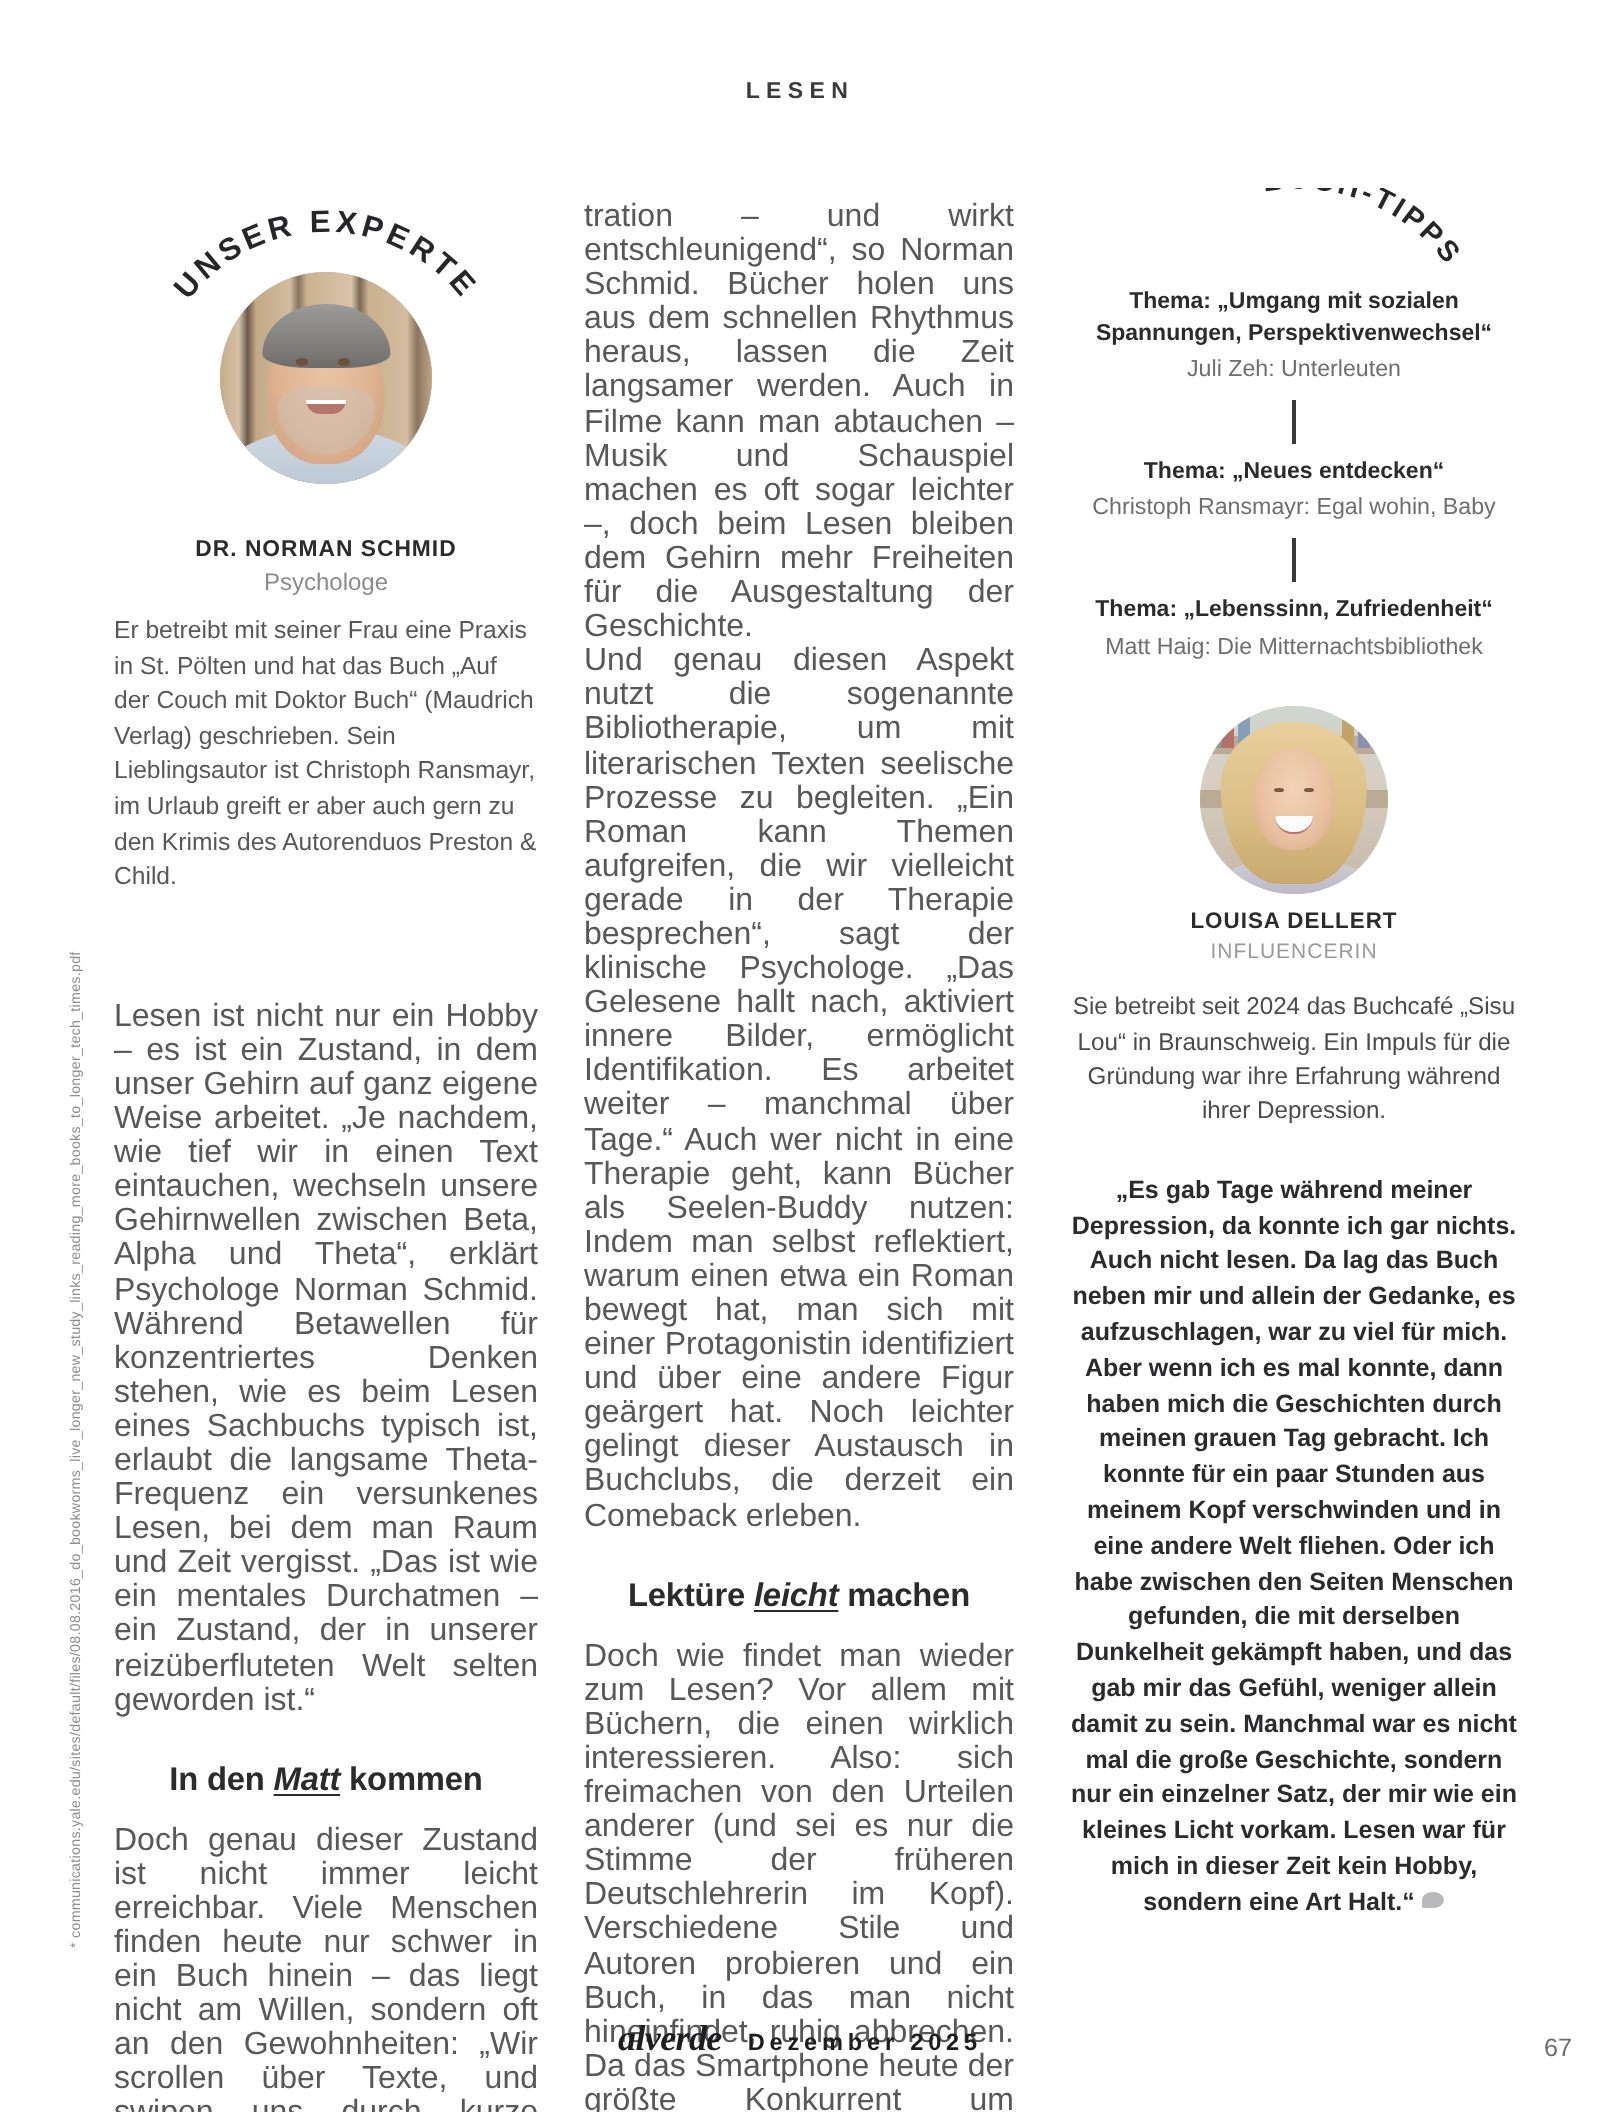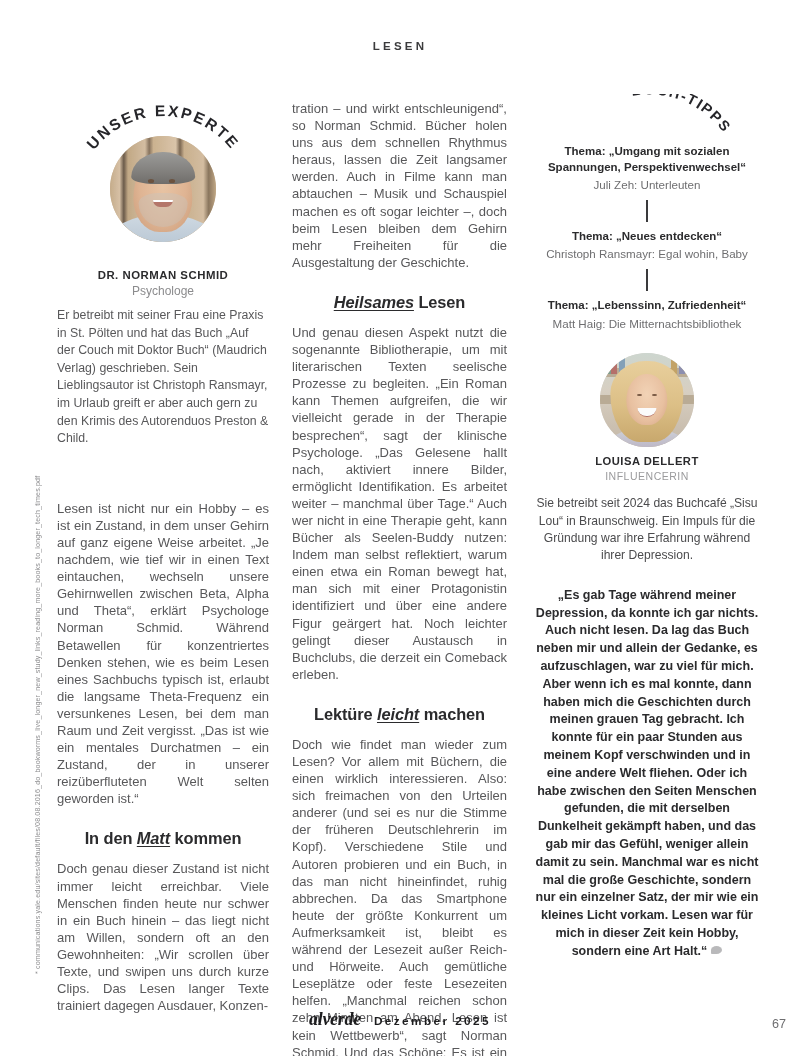--- a/index.html
+++ b/index.html
@@ -58,21 +58,21 @@
   .col {
     position: absolute;
     top: 100px;
   }
   .col-left  { left: 57px;  width: 212px; }
   .col-mid   { left: 292px; width: 215px; }
   .col-right { left: 532px; width: 230px; }
 
   p.body {
     margin: 0 0 0 0;
-    font-size: 13px;
+    font-size: 16px;
     line-height: 17.1px;
     text-align: justify;
     text-justify: inter-word;
     color: #58585a;
     hyphens: none;
   }
 
   h2.section-head {
     font-size: 16.4px;
     line-height: 20px;
@@ -445,21 +445,20 @@
     <p class="body">Lesen ist nicht nur ein Hobby – es ist ein Zustand, in dem unser Gehirn auf ganz eigene Weise arbeitet. „Je nachdem, wie tief wir in einen Text eintauchen, wechseln unsere Gehirnwellen zwischen Beta, Alpha und Theta“, erklärt Psychologe Norman Schmid. Während Betawellen für konzentriertes Denken stehen, wie es beim Lesen eines Sachbuchs typisch ist, erlaubt die langsame Theta-Frequenz ein versunkenes Lesen, bei dem man Raum und Zeit vergisst. „Das ist wie ein mentales Durchatmen – ein Zustand, der in unserer reizüberfluteten Welt selten geworden ist.“</p>
 
     <h2 class="section-head"><span>In den </span><i>Matt</i><span> kommen</span></h2>
 
     <p class="body">Doch genau dieser Zustand ist nicht immer leicht erreichbar. Viele Menschen finden heute nur schwer in ein Buch hinein – das liegt nicht am Willen, sondern oft an den Gewohnheiten: „Wir scrollen über Texte, und swipen uns durch kurze Clips. Das Lesen langer Texte trainiert dagegen Ausdauer, Konzen-</p>
   </div>
 
   <div class="col col-mid">
     <p class="body">tration – und wirkt entschleunigend“, so Norman Schmid. Bücher holen uns aus dem schnellen Rhythmus heraus, lassen die Zeit langsamer werden. Auch in Filme kann man abtauchen – Musik und Schauspiel machen es oft sogar leichter –, doch beim Lesen bleiben dem Gehirn mehr Freiheiten für die Ausgestaltung der Geschichte.</p>
 
-    <h2 class="section-head"><i>Heilsames</i><span> Lesen</span></h2>
 
     <p class="body">Und genau diesen Aspekt nutzt die sogenannte Bibliotherapie, um mit literarischen Texten seelische Prozesse zu begleiten. „Ein Roman kann Themen aufgreifen, die wir vielleicht gerade in der Therapie besprechen“, sagt der klinische Psychologe. „Das Gelesene hallt nach, aktiviert innere Bilder, ermöglicht Identifikation. Es arbeitet weiter – manchmal über Tage.“ Auch wer nicht in eine Therapie geht, kann Bücher als Seelen-Buddy nutzen: Indem man selbst reflektiert, warum einen etwa ein Roman bewegt hat, man sich mit einer Protagonistin identifiziert und über eine andere Figur geärgert hat. Noch leichter gelingt dieser Austausch in Buchclubs, die derzeit ein Comeback erleben.</p>
 
     <h2 class="section-head"><span>Lektüre </span><i>leicht</i><span> machen</span></h2>
 
     <p class="body">Doch wie findet man wieder zum Lesen? Vor allem mit Büchern, die einen wirklich interessieren. Also: sich freimachen von den Urteilen anderer (und sei es nur die Stimme der früheren Deutschlehrerin im Kopf). Verschiedene Stile und Autoren probieren und ein Buch, in das man nicht hineinfindet, ruhig abbrechen. Da das Smartphone heute der größte Konkurrent um Aufmerksamkeit ist, bleibt es während der Lesezeit außer Reich- und Hörweite. Auch gemütliche Leseplätze oder feste Lesezeiten helfen. „Manchmal reichen schon zehn Minuten am Abend. Lesen ist kein Wettbewerb“, sagt Norman Schmid. Und das Schöne: Es ist ein Raum, den man ganz für sich allein betreten kann – wann immer man ihn braucht.</p>
   </div>
 
   <div class="col col-right">
 

